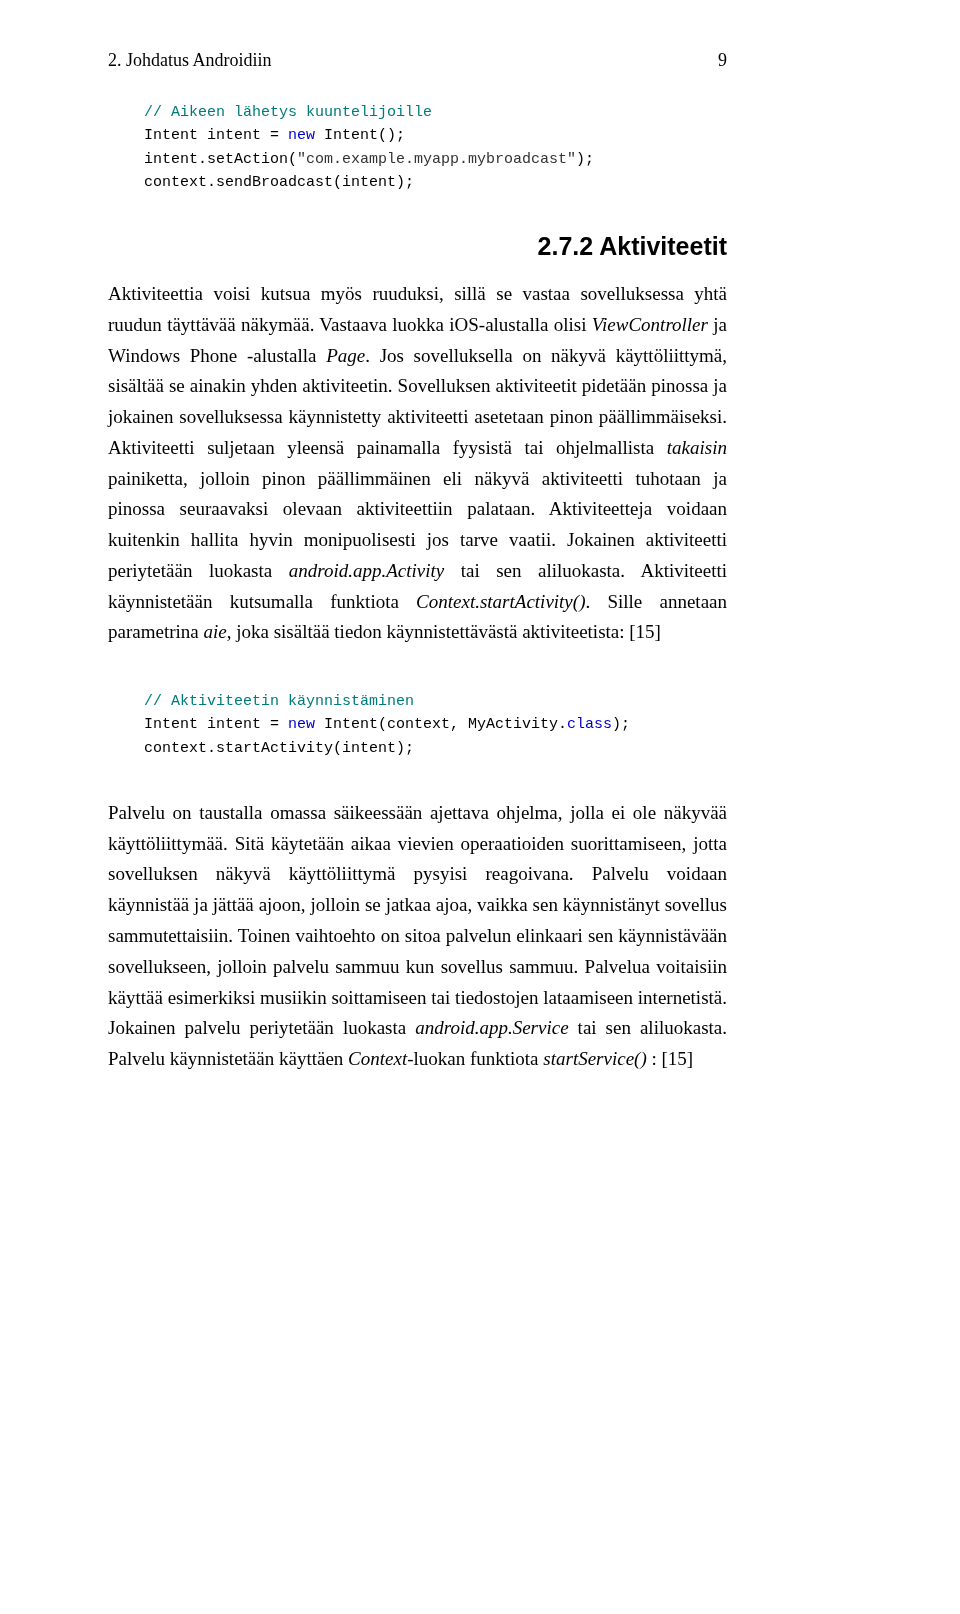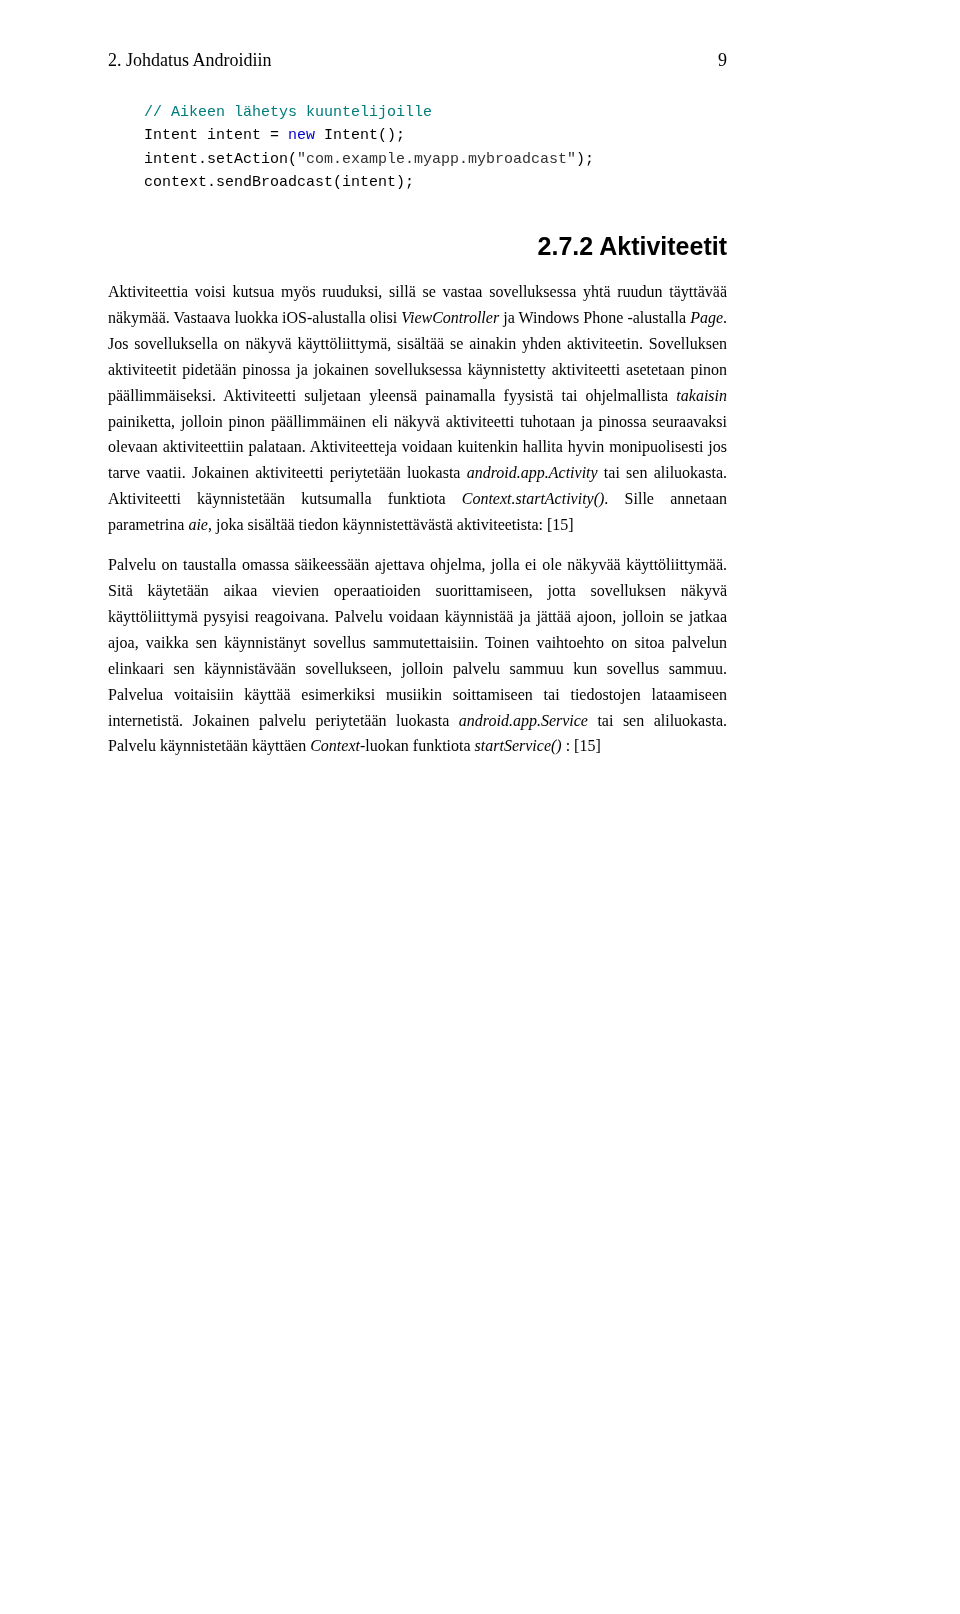--- a/index.html
+++ b/index.html
@@ -34,21 +34,21 @@
   .kw-blue { color: #0000cc; }
   .str    { color: #333333; }
   h2.section {
     font-family: Arial, Helvetica, sans-serif;
     font-weight: bold;
     font-size: 25px;
     margin: 26px 0 18px 0;
     text-align: right;
   }
   p.body {
-    font-size: 16px;
+    font-size: 19px;
     line-height: 1.62;
     text-align: justify;
     margin: 0 0 14px 0;
     hyphens: auto;
   }
   em { font-style: italic; }
 </style>
 </head>
 <body>
 
@@ -63,19 +63,22 @@
 <span><span>Intent intent = </span><span class="kw-blue">new</span><span> Intent();</span></span>
 <span><span>intent.setAction(</span><span class="str">"com.example.myapp.mybroadcast"</span><span>);</span></span>
 <span>context.sendBroadcast(intent);</span></div>
 
   <h2 class="section">2.7.2   Aktiviteetit</h2>
 
   <p class="body">
 Aktiviteettia voisi kutsua myös ruuduksi, sillä se vastaa sovelluksessa yhtä ruudun täyttävää näkymää. Vastaava luokka iOS-alustalla olisi <em>ViewController</em> ja Windows Phone -alustalla <em>Page</em>. Jos sovelluksella on näkyvä käyttöliittymä, sisältää se ainakin yhden aktiviteetin. Sovelluksen aktiviteetit pidetään pinossa ja jokainen sovelluksessa käynnistetty aktiviteetti asetetaan pinon päällimmäiseksi. Aktiviteetti suljetaan yleensä painamalla fyysistä tai ohjelmallista <em>takaisin</em> painiketta, jolloin pinon päällimmäinen eli näkyvä aktiviteetti tuhotaan ja pinossa seuraavaksi olevaan aktiviteettiin palataan. Aktiviteetteja voidaan kuitenkin hallita hyvin monipuolisesti jos tarve vaatii. Jokainen aktiviteetti periytetään luokasta <em>android.app.Activity</em> tai sen aliluokasta. Aktiviteetti käynnistetään kutsumalla funktiota <em>Context.startActivity()</em>. Sille annetaan parametrina <em>aie</em>, joka sisältää tiedon käynnistettävästä aktiviteetista: [15]
   </p>
 
+  <div class="code-block" style="margin-top:42px;"><span class="kw-teal">// Aktiviteetin käynnistäminen</span>
+<span><span>Intent intent = </span><span class="kw-blue">new</span><span> Intent(context, MyActivity.</span><span class="kw-blue">class</span><span>);</span></span>
+<span>context.startActivity(intent);</span></div>
 
 
   <p class="body">
 Palvelu on taustalla omassa säikeessään ajettava ohjelma, jolla ei ole näkyvää käyttöliittymää. Sitä käytetään aikaa vievien operaatioiden suorittamiseen, jotta sovelluksen näkyvä käyttöliittymä pysyisi reagoivana. Palvelu voidaan käynnistää ja jättää ajoon, jolloin se jatkaa ajoa, vaikka sen käynnistänyt sovellus sammutettaisiin. Toinen vaihtoehto on sitoa palvelun elinkaari sen käynnistävään sovellukseen, jolloin palvelu sammuu kun sovellus sammuu. Palvelua voitaisiin käyttää esimerkiksi musiikin soittamiseen tai tiedostojen lataamiseen internetistä. Jokainen palvelu periytetään luokasta <em>android.app.Service</em> tai sen aliluokasta. Palvelu käynnistetään käyttäen <em>Context</em>-luokan funktiota <em>startService()</em> : [15]
   </p>
 
 </div>
 
 </body></html>

